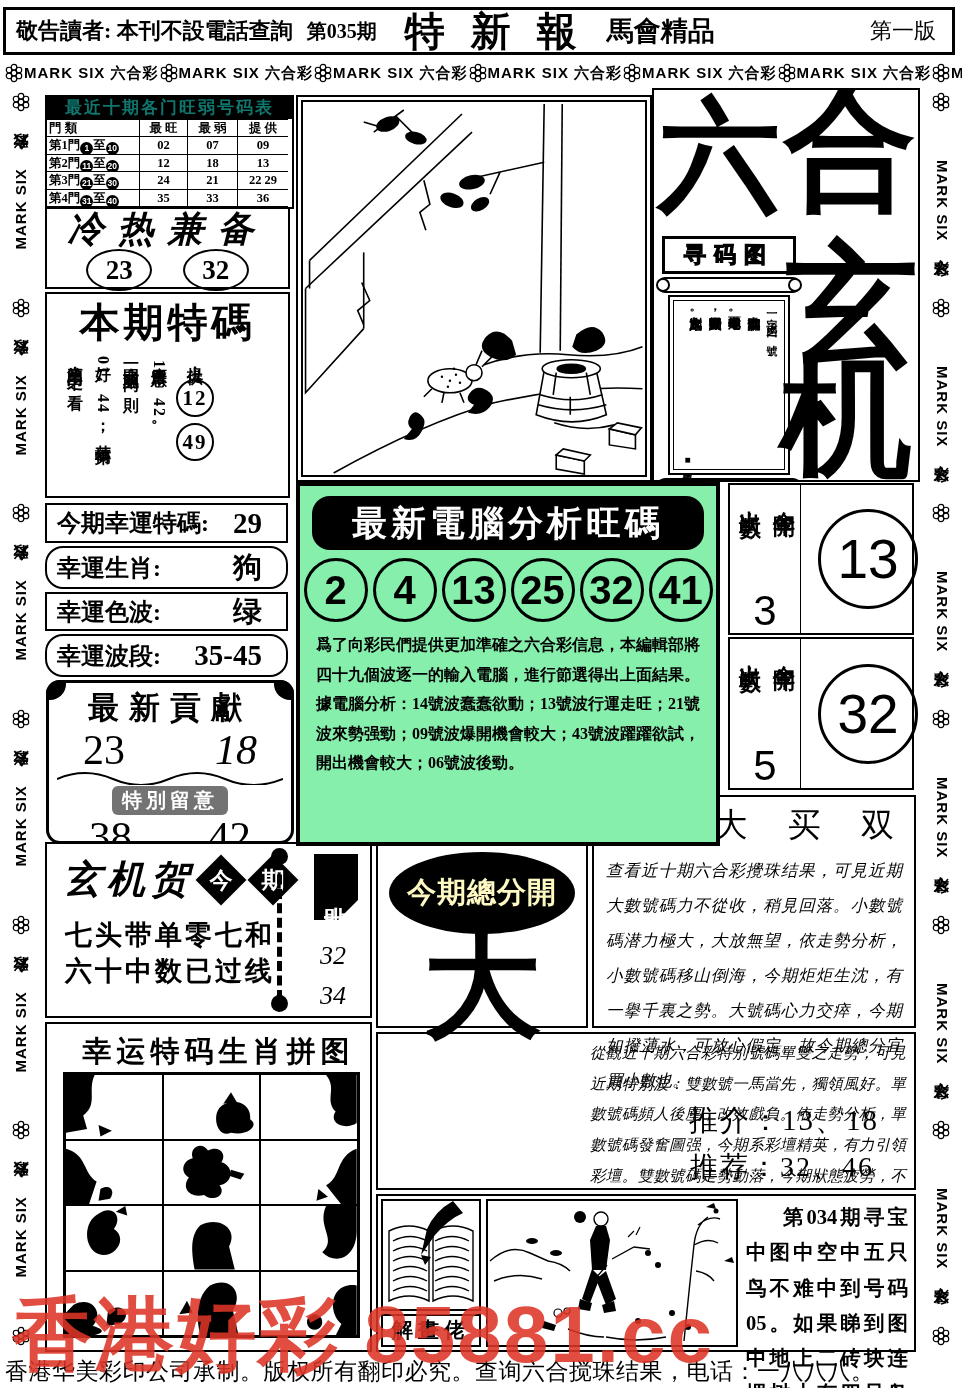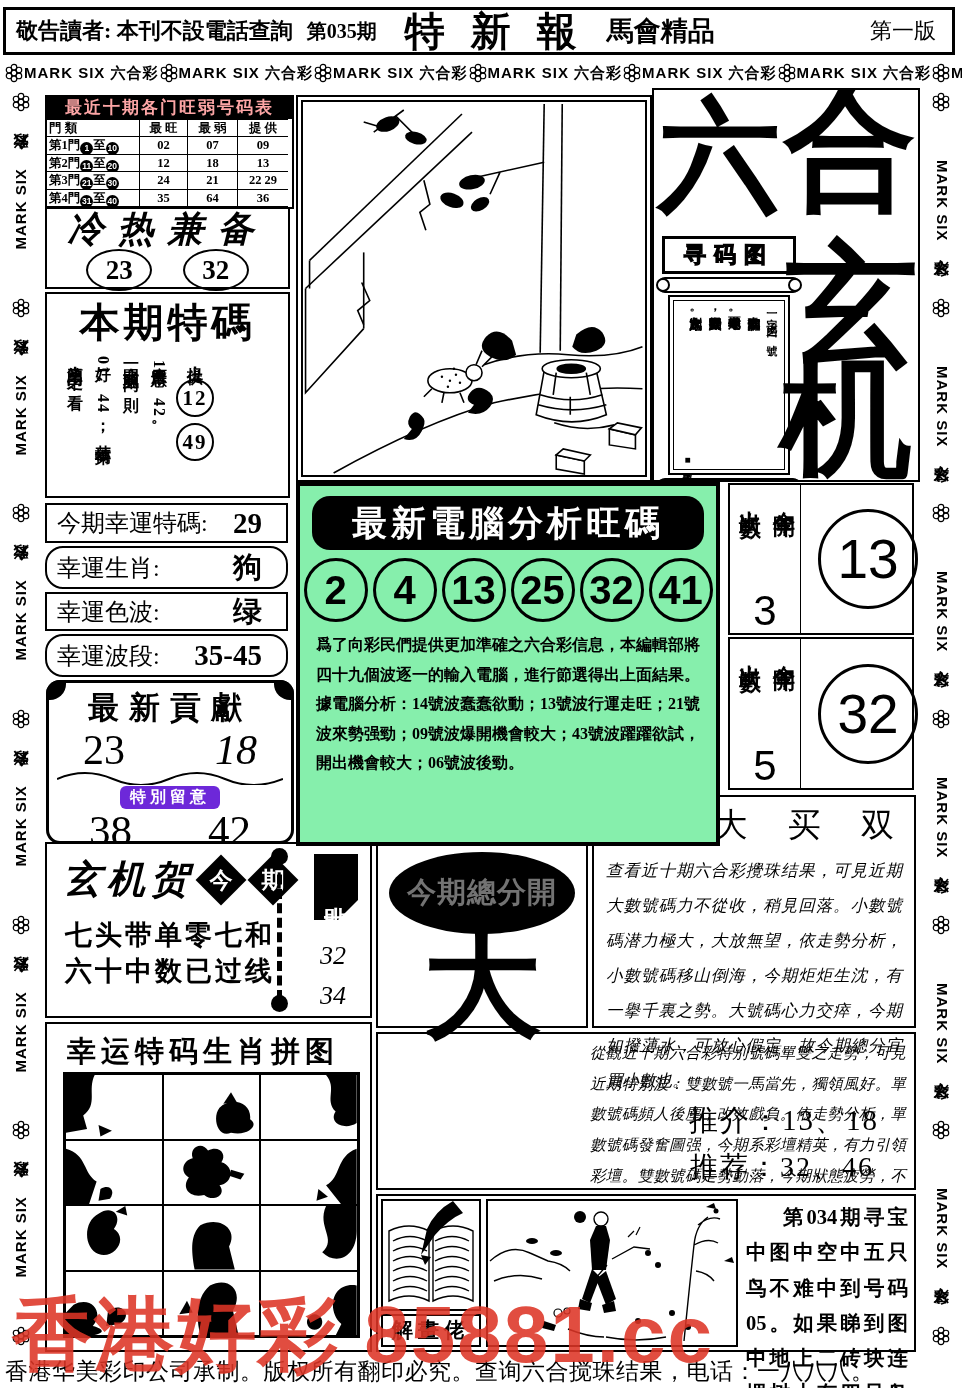--- a/index.html
+++ b/index.html
@@ -25,21 +25,21 @@
   .side-strip{position:absolute;top:88px;height:1262px;width:42px;display:flex;flex-direction:column;
               align-items:center;justify-content:space-between;padding:4px 0;box-sizing:border-box;}
   #left-strip{left:0;}
   #right-strip{left:920px;}
   .side-strip .mark-text{writing-mode:vertical-rl;}
   #left-strip .mark-text{transform:rotate(180deg);}
   .flower{flex:none;}
 
   
   #hot-table{left:45px;top:95px;width:245px;height:110px;border:2px solid #000;}
-  #hot-table .t-title{background:#000;color:#fca5a5;font-weight:bold;font-size:17px;text-align:center;
+  #hot-table .t-title{background:#000;color:#0f766e;font-weight:bold;font-size:17px;text-align:center;
                       letter-spacing:2px;height:22px;line-height:22px;}
   .t-grid{display:grid;grid-template-columns:92px 48px 50px 51px;}
   .t-grid>div{border-top:1px solid #000;border-left:1px solid #000;font-size:12.5px;font-weight:bold;
               text-align:center;height:16.4px;line-height:16px;overflow:hidden;white-space:nowrap;}
   .t-grid>div:nth-child(4n+1){border-left:none;text-align:left;padding-left:2px;}
   .mini-circle{display:inline-block;width:13px;height:13px;border-radius:50%;background:#000;color:#fff;
                font-size:8.5px;line-height:13px;text-align:center;vertical-align:-2px;
                font-family:"Liberation Sans",sans-serif;font-weight:bold;letter-spacing:0;}
 
   
@@ -55,35 +55,35 @@
   #special-code .sc-title{font-size:40px;font-weight:bold;text-align:center;letter-spacing:4px;
                           margin-top:6px;line-height:46px;}
   .v-cols{writing-mode:vertical-rl;height:138px;margin:8px 10px 0 10px;font-size:16px;font-weight:bold;}
   .v-cols>div{display:block;margin-left:7px;letter-spacing:2px;}
   .sc-circle{writing-mode:horizontal-tb;display:inline-block;width:34px;height:34px;border:2px solid #000;
              border-radius:50%;font-size:21px;font-weight:bold;text-align:center;line-height:34px;margin:3px 0;}
 
   
   .lucky-row{position:absolute;left:45px;width:243px;border:2px solid #000;background:#fff;
              box-sizing:border-box;display:flex;align-items:center;padding:0 10px;}
-  .lucky-row .lab{font-size:24px;font-weight:normal;white-space:nowrap;}
+  .lucky-row .lab{font-size:24px;font-weight:bold;white-space:nowrap;}
   .lucky-row .val{margin-left:auto;margin-right:14px;font-size:29px;font-weight:bold;}
   #lucky1{top:503px;height:40px;} #lucky2{top:546px;height:43px;border-radius:18px;}
   #lucky3{top:592px;height:39px;} #lucky4{top:634px;height:43px;border-radius:18px;}
 
   
   #contribution{left:46px;top:680px;width:242px;height:158px;border:3.5px solid #000;border-radius:14px;}
   #contribution:before,#contribution:after{content:"";position:absolute;width:20px;height:20px;background:#000;top:-3px;}
   #contribution:before{left:-3px;border-radius:14px 0 16px 0;}
   #contribution:after{right:-3px;border-radius:0 14px 0 16px;}
   #contribution .co-title{font-size:31px;font-weight:bold;text-align:center;letter-spacing:10px;margin-top:4px;}
   #contribution .co-nums{display:flex;justify-content:space-between;padding:0 34px;font-size:42px;line-height:42px;}
   #contribution .co-nums .n2{font-style:italic;font-weight:normal;}
-  #contribution .note{display:block;margin:1px auto 0 auto;width:max-content;background:#6d28d9;color:#fff;
-                      font-size:16px;font-weight:bold;letter-spacing:4px;padding:1px 10px;border-radius:6px;}
+  #contribution .note{display:block;margin:1px auto 0 auto;width:max-content;background:#737373;color:#fff;
+                      font-size:20px;font-weight:bold;letter-spacing:4px;padding:1px 10px;border-radius:6px;}
   #contribution .co-nums2{display:flex;justify-content:space-between;padding:0 40px;font-size:43px;line-height:44px;}
 
   
   #mystic{left:45px;top:842px;width:327px;height:176px;}
   #mystic .m-title{display:flex;align-items:center;padding:10px 0 0 16px;}
   #mystic .m-title .tname{font-size:38px;font-weight:bold;font-style:italic;letter-spacing:6px;}
   .diamond{width:36px;height:36px;background:#000;transform:rotate(45deg);margin:0 8px;flex:none;
            display:flex;align-items:center;justify-content:center;}
   .diamond span{transform:rotate(-45deg);color:#fff;font-size:23px;font-weight:bold;}
   #mystic .m-lines{padding:12px 0 0 18px;font-size:27px;font-weight:bold;letter-spacing:3px;line-height:36px;}
@@ -92,21 +92,21 @@
            background:#000;border-radius:50%;}
   #mystic .dash-sep:before{top:-12px;} #mystic .dash-sep:after{bottom:-12px;}
   #mystic .tip-box{position:absolute;right:12px;top:10px;width:44px;height:66px;background:#000;color:#fff;
            writing-mode:vertical-rl;font-size:24px;font-weight:bold;text-align:center;line-height:44px;}
   #mystic .tip-box i{position:absolute;right:0;bottom:0;border-style:solid;border-width:0 0 20px 20px;
            border-color:transparent transparent #fff transparent;}
   #mystic .tips{position:absolute;right:24px;top:92px;font-size:26px;font-style:italic;line-height:40px;text-align:center;}
 
   
   #puzzle{left:45px;top:1022px;width:327px;height:330px;}
-  #puzzle .p-title{font-size:29px;text-align:left;letter-spacing:5px;margin-top:8px;font-weight:bold;padding-left:20px;}
+  #puzzle .p-title{font-size:29px;text-align:center;letter-spacing:5px;margin-top:8px;font-weight:bold;padding-left:20px;}
   #puzzle .p-grid{position:absolute;left:16px;top:48px;width:293px;height:262px;border:2px solid #000;
                   display:grid;grid-template-columns:repeat(3,1fr);grid-template-rows:repeat(4,1fr);}
   .puzzle-cell{border:1.5px solid #000;overflow:hidden;}
   .puzzle-cell svg{display:block;width:100%;height:100%;}
 
   
   #illus{left:296px;top:95px;width:352px;height:383px;border:2.5px solid #000;}
   #illus .inner{position:absolute;inset:3px;border:2px solid #000;}
 
   
@@ -114,21 +114,21 @@
   #computer .banner{margin:10px 12px 0 12px;height:54px;background:#000;border-radius:18px;color:#fff;
         display:flex;align-items:center;justify-content:center;font-size:35px;font-weight:bold;letter-spacing:4px;}
   #computer .circles{display:flex;justify-content:center;gap:5px;margin-top:8px;}
   #computer .circles span{width:58px;height:58px;border:3px solid #000;border-radius:50%;font-size:40px;
         font-weight:bold;display:flex;align-items:center;justify-content:center;
         font-family:"Liberation Sans",sans-serif;}
   #computer .body{padding:8px 16px 0 16px;font-size:16px;font-weight:bold;line-height:1.85;text-align:justify;}
 
   
   #total-open{left:376px;top:842px;width:212px;height:186px;z-index:2;}
-  .badge-ellipse{margin:8px auto 0 auto;background:#000;color:#737373;border-radius:50%;
+  .badge-ellipse{margin:8px auto 0 auto;background:#000;color:#fef9c3;border-radius:50%;
         display:flex;align-items:center;justify-content:center;font-weight:bold;}
   #total-open .badge-ellipse{width:186px;height:82px;font-size:29px;letter-spacing:1px;}
   #total-open .big{font-size:118px;text-align:center;line-height:104px;font-weight:bold;}
 
   
   #roar{left:592px;top:795px;width:324px;height:233px;z-index:1;}
   #roar .r-title{text-align:right;font-size:33px;letter-spacing:16px;padding:6px 4px 0 0;white-space:nowrap;}
   #roar .body{padding:6px 12px 0 12px;font-size:16.5px;line-height:2.12;text-align:justify;font-style:italic;}
   #roar .reco{font-size:29px;letter-spacing:2px;text-align:center;padding-left:60px;margin-top:2px;}
 
@@ -480,21 +480,21 @@
       <div>18</div>
       <div>13</div>
 
       <div><span>第3門</span><span class="mini-circle">21</span>至<span class="mini-circle">30</span></div>
       <div>24</div>
       <div>21</div>
       <div>22 29</div>
 
       <div><span>第4門</span><span class="mini-circle">31</span>至<span class="mini-circle">40</span></div>
       <div>35</div>
-      <div>64</div>
+      <div>33</div>
       <div>36</div>
 
       <div><span>第5門</span><span class="mini-circle">41</span>至<span class="mini-circle">49</span></div>
       <div>47</div>
       <div>42</div>
       <div>41 48</div>
     </div>
   </div>
 
   <div id="cold-hot" class="box">

